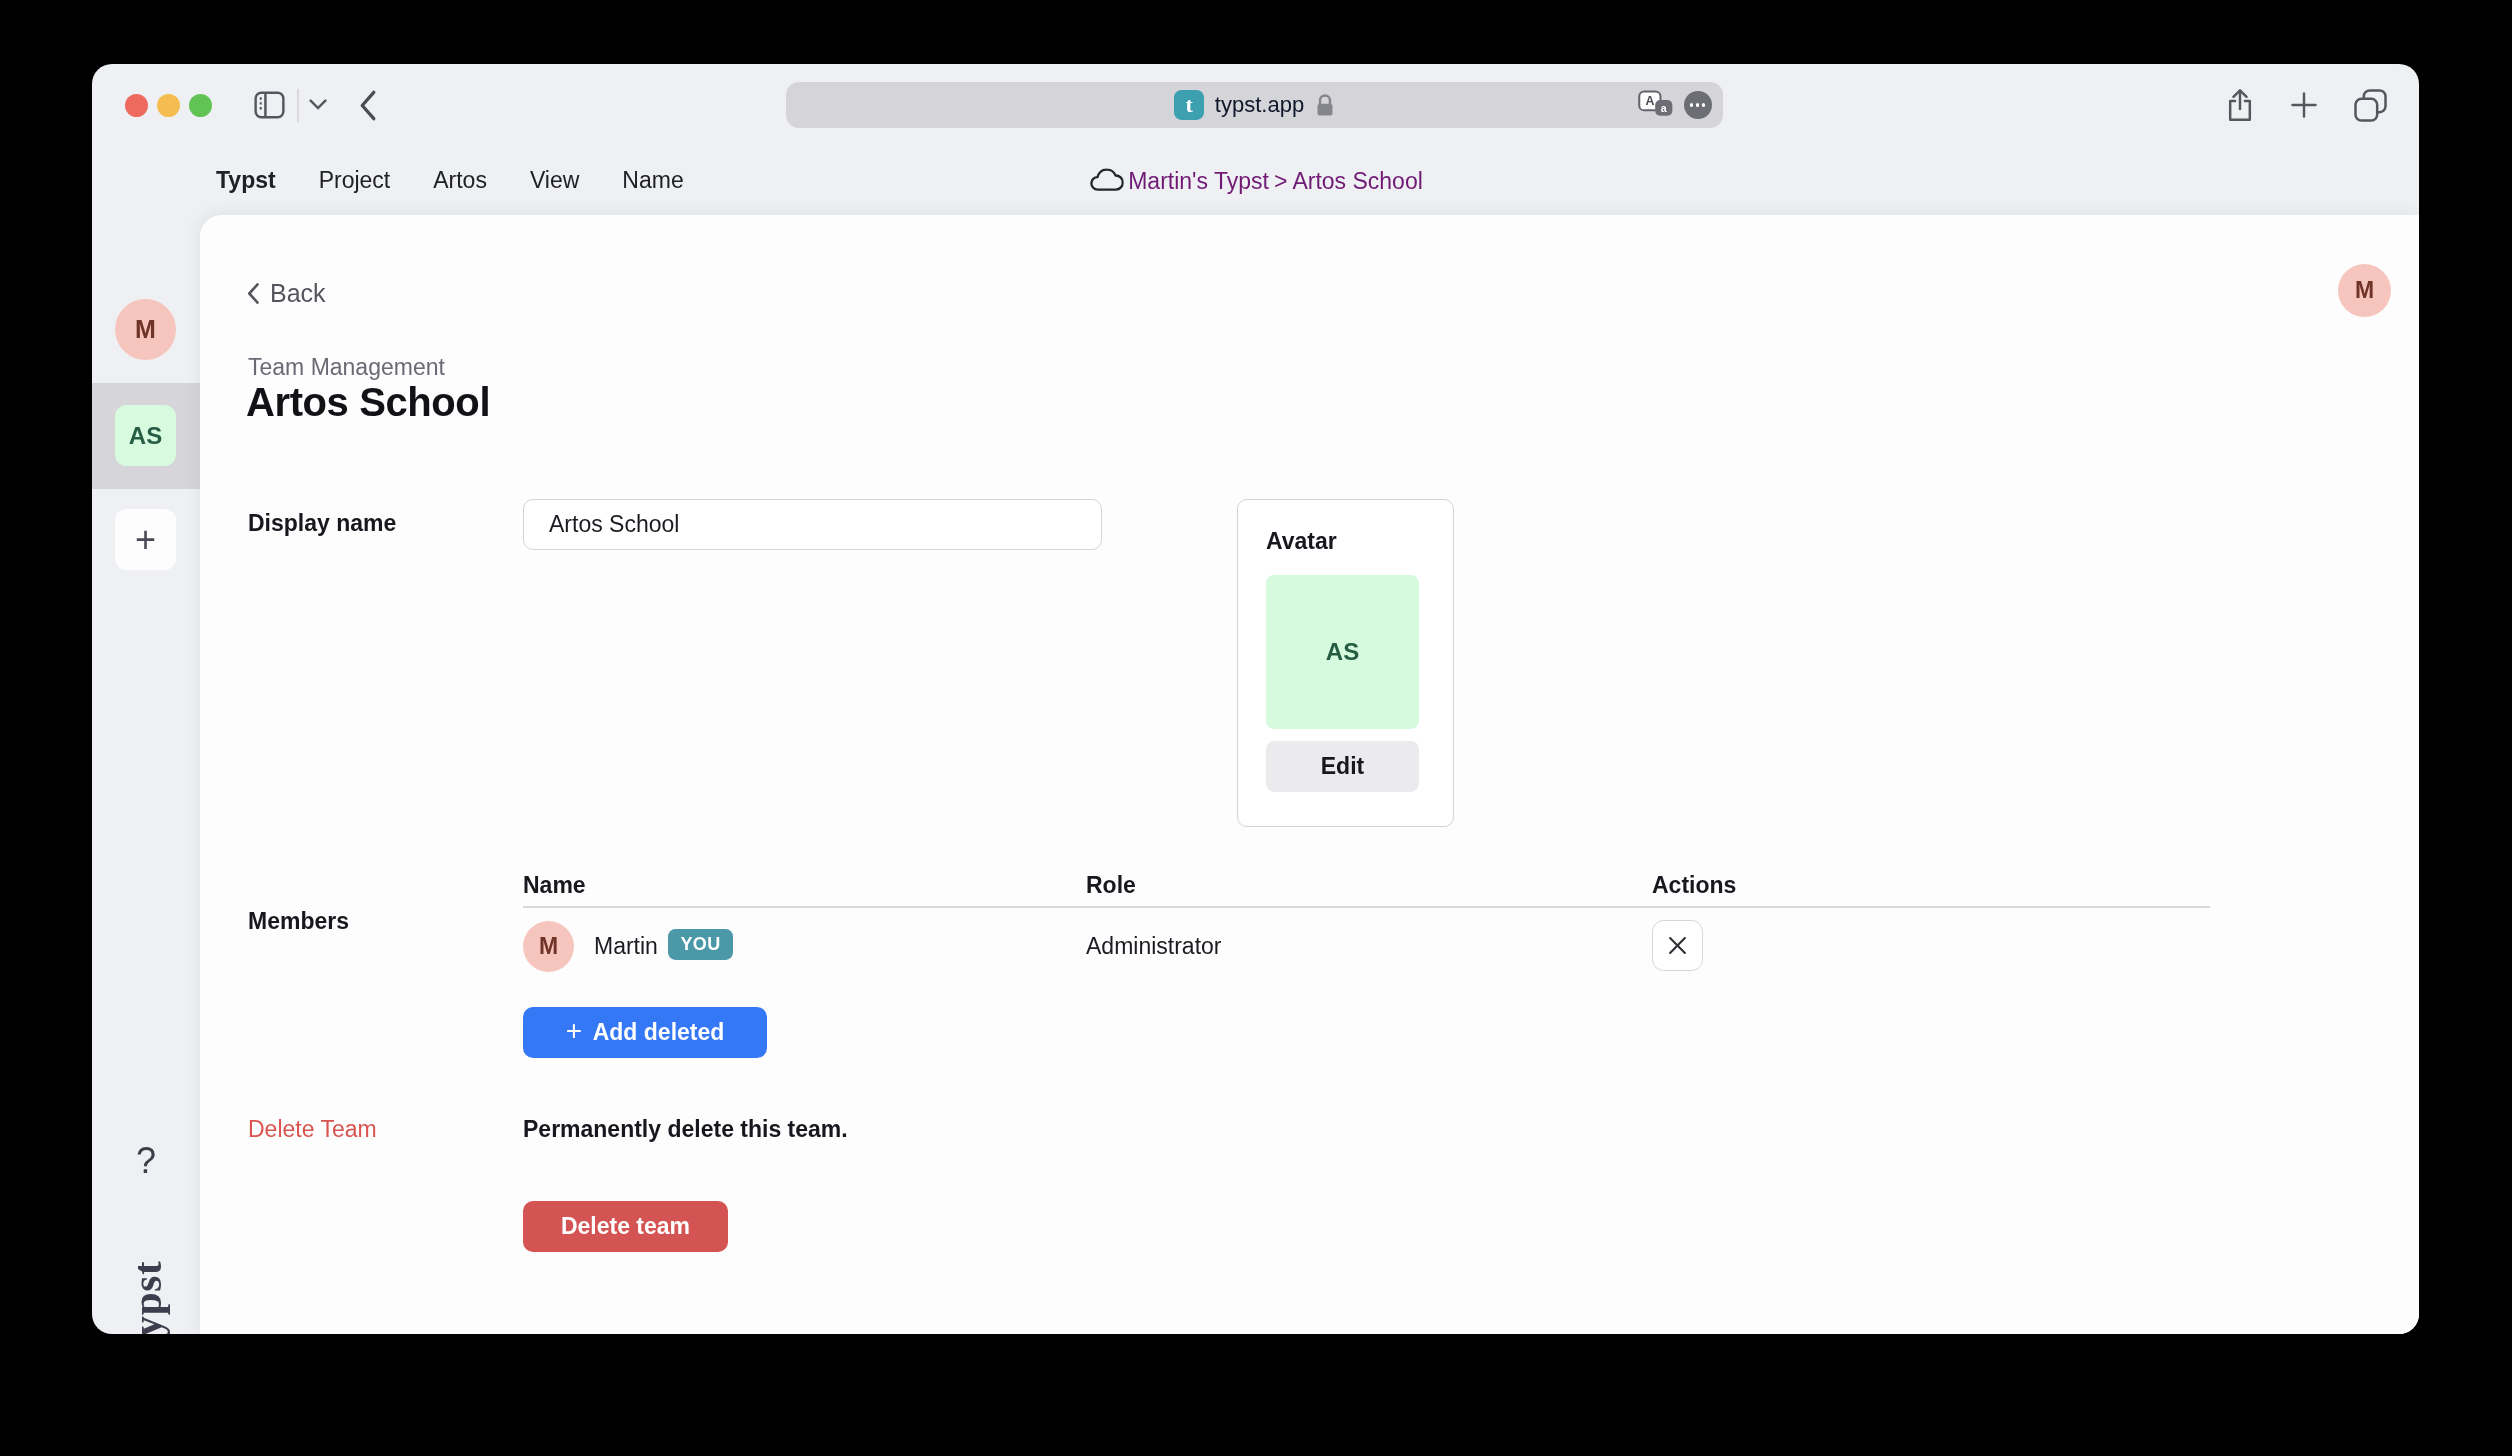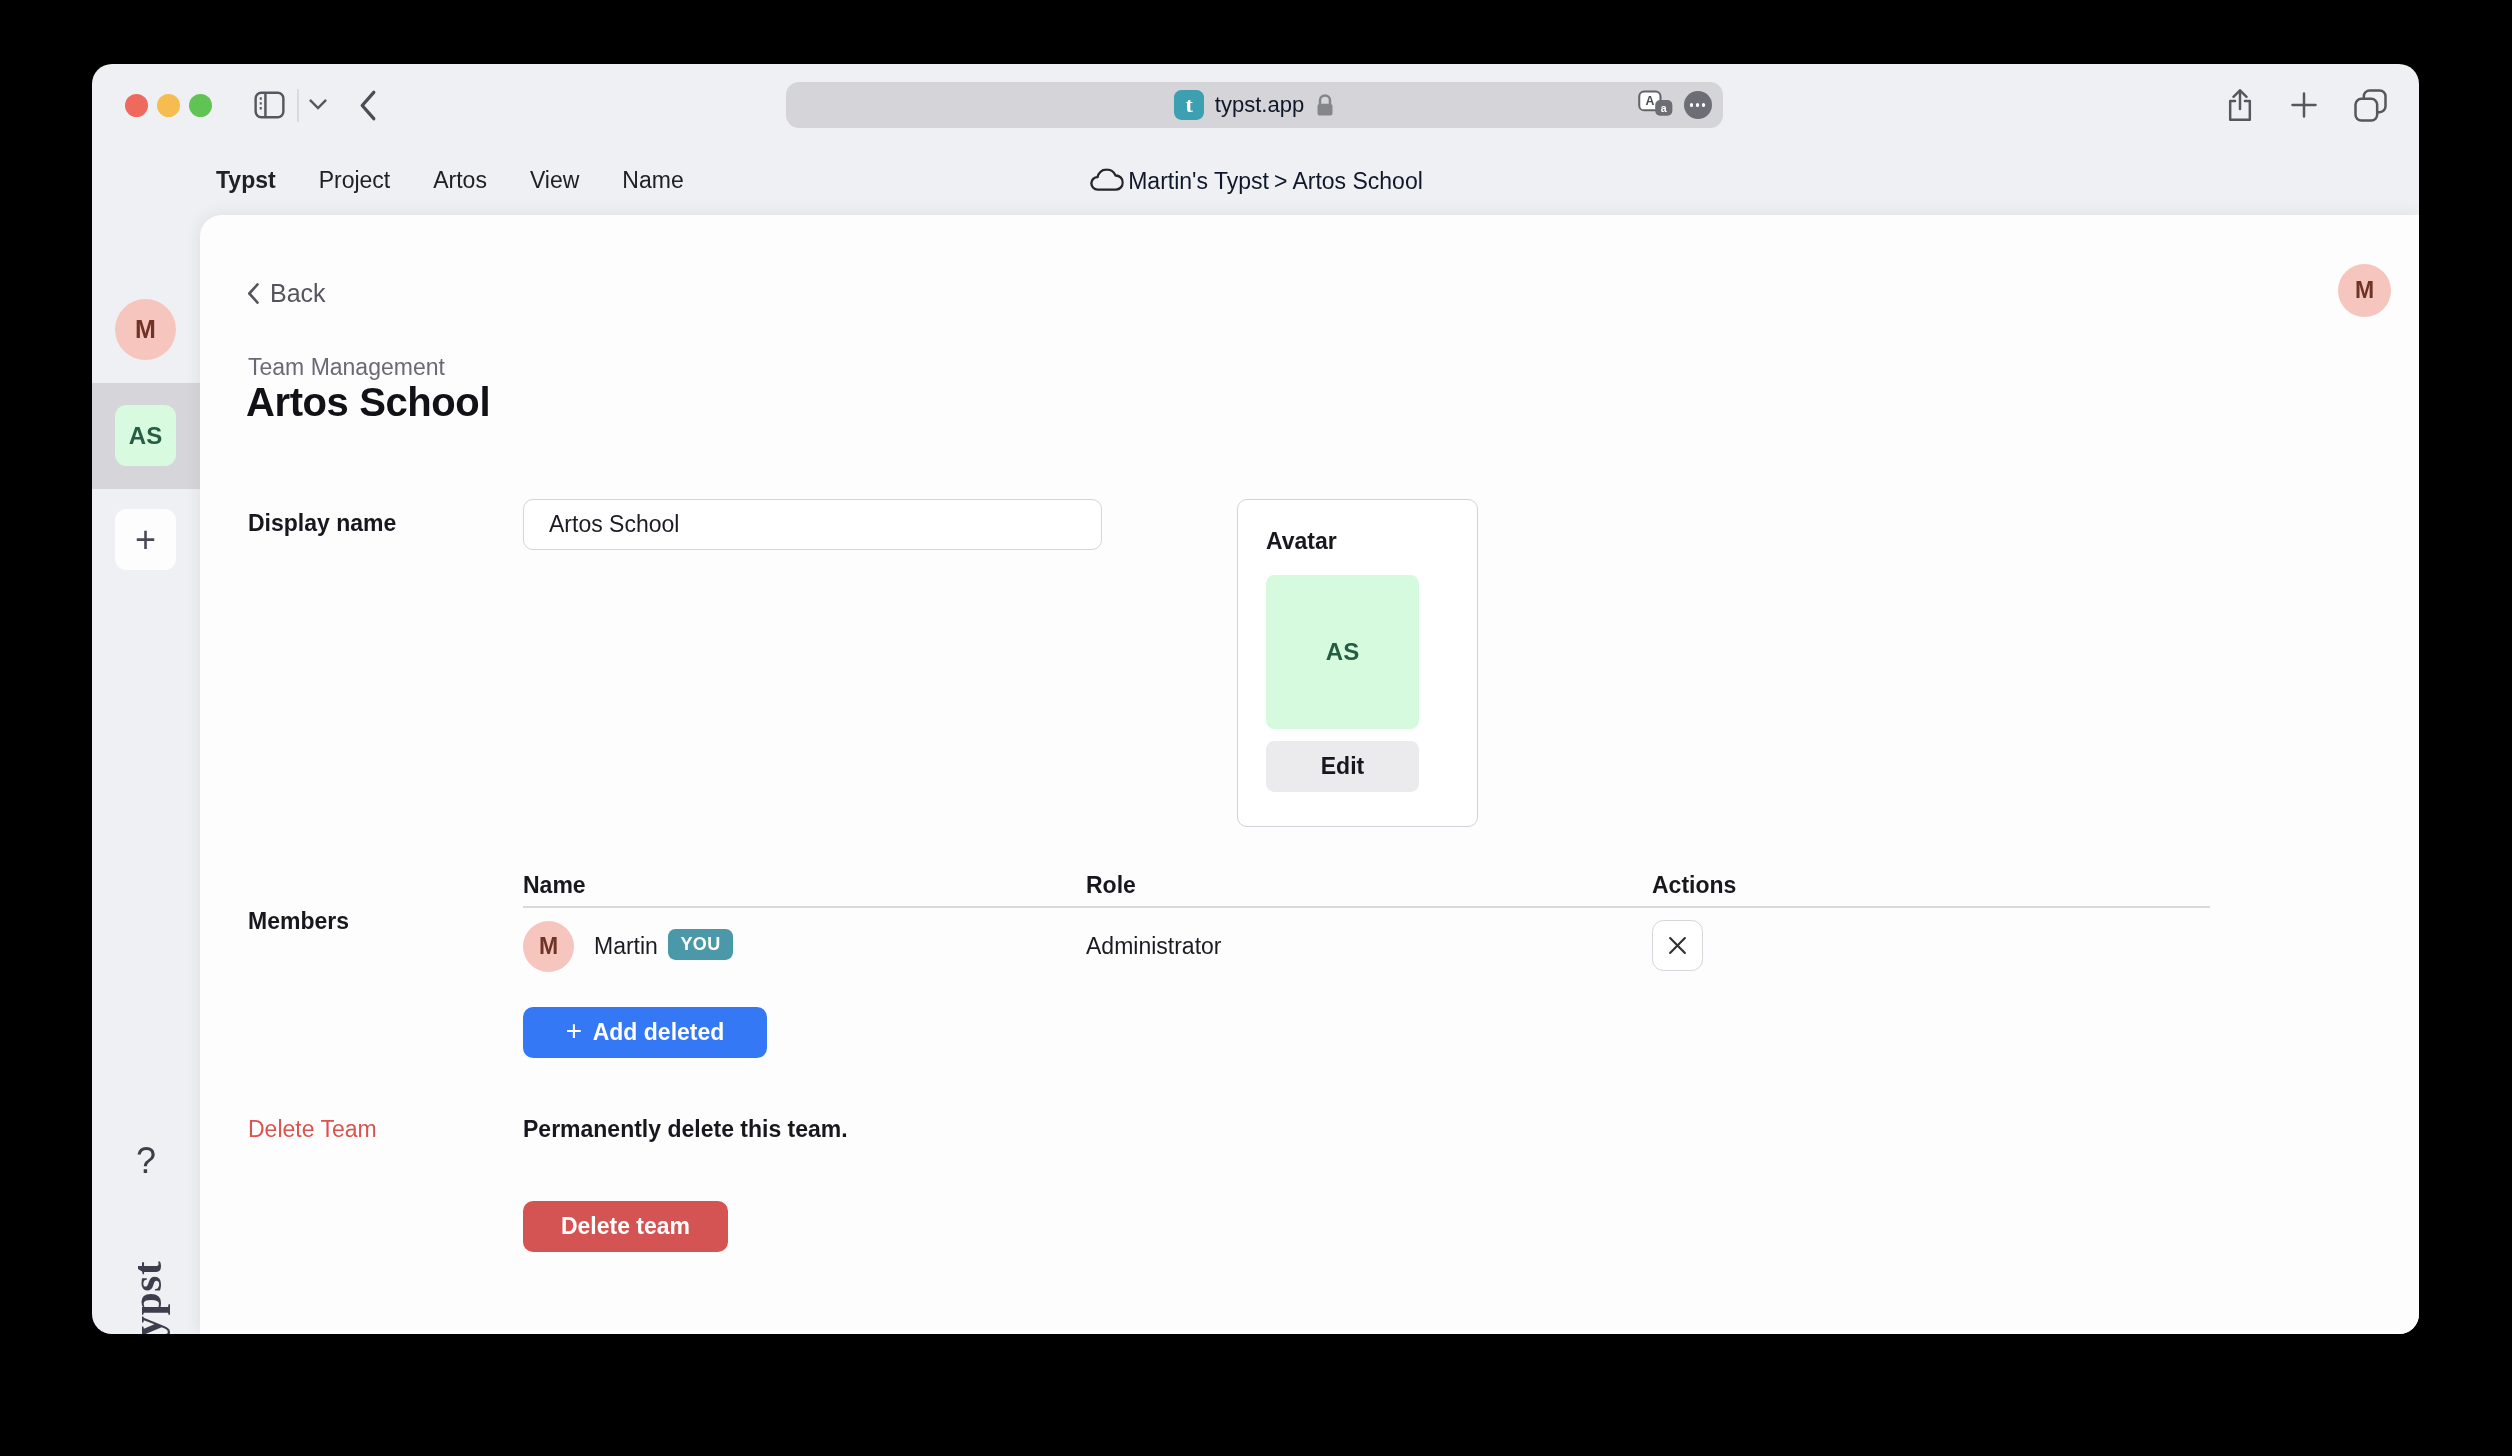--- a/index.html
+++ b/index.html
@@ -55,21 +55,21 @@
 
   .win-actions { position:absolute; right:31px; top:23px; display:flex; gap:35px; align-items:center; }
 
   
   .menubar { position:relative; height:69px; flex:0 0 auto; display:flex; align-items:center; }
   .menus { display:flex; gap:43px; margin-left:124px; font-size:23px; color:#202027; }
   .menus .menu-item:first-child { font-weight:700; }
   .menu-item { cursor:default; }
   .breadcrumb {
     position:absolute; left:50%; top:50%; transform:translate(-50%,-50%);
-    display:flex; align-items:center; gap:5px; font-size:23px; color:#0f172a;
+    display:flex; align-items:center; gap:5px; font-size:23px; color:#701a75;
     white-space:nowrap;
   }
 
   
   .content { position:relative; flex:1; display:flex; }
   .sidebar { position:relative; width:108px; flex:0 0 auto; }
   .side-avatar {
     position:absolute; left:23px; width:61px; height:61px;
     display:flex; align-items:center; justify-content:center;
     font-weight:700; font-size:25px;
@@ -109,21 +109,21 @@
 
   .field-label { position:absolute; font-size:23px; font-weight:700; color:#17171d; }
   .lbl-display { left:48px; top:295px; }
   .input-display {
     position:absolute; left:323px; top:284px; width:579px; height:51px;
     border:1.6px solid #d4d4da; border-radius:10px; background:#fff;
     font-family:inherit; font-size:23px; color:#1b1b22; padding:0 25px; outline:none;
   }
 
   .avatar-card {
-    position:absolute; left:1037px; top:284px; width:241px; height:328px;
+    position:absolute; left:1037px; top:284px; width:217px; height:328px;
     border:1.6px solid #d2d2da; border-radius:10px; background:#fff; padding:28px;
   }
   .avatar-card .card-title { font-size:23px; font-weight:700; color:#17171d; }
   .card-avatar {
     margin-top:20px; width:153px; height:154px; border-radius:8.2px;
     background:#d6fadd; color:#255c44;
     display:flex; align-items:center; justify-content:center;
     font-size:24px; font-weight:700;
   }
   .card-edit {

